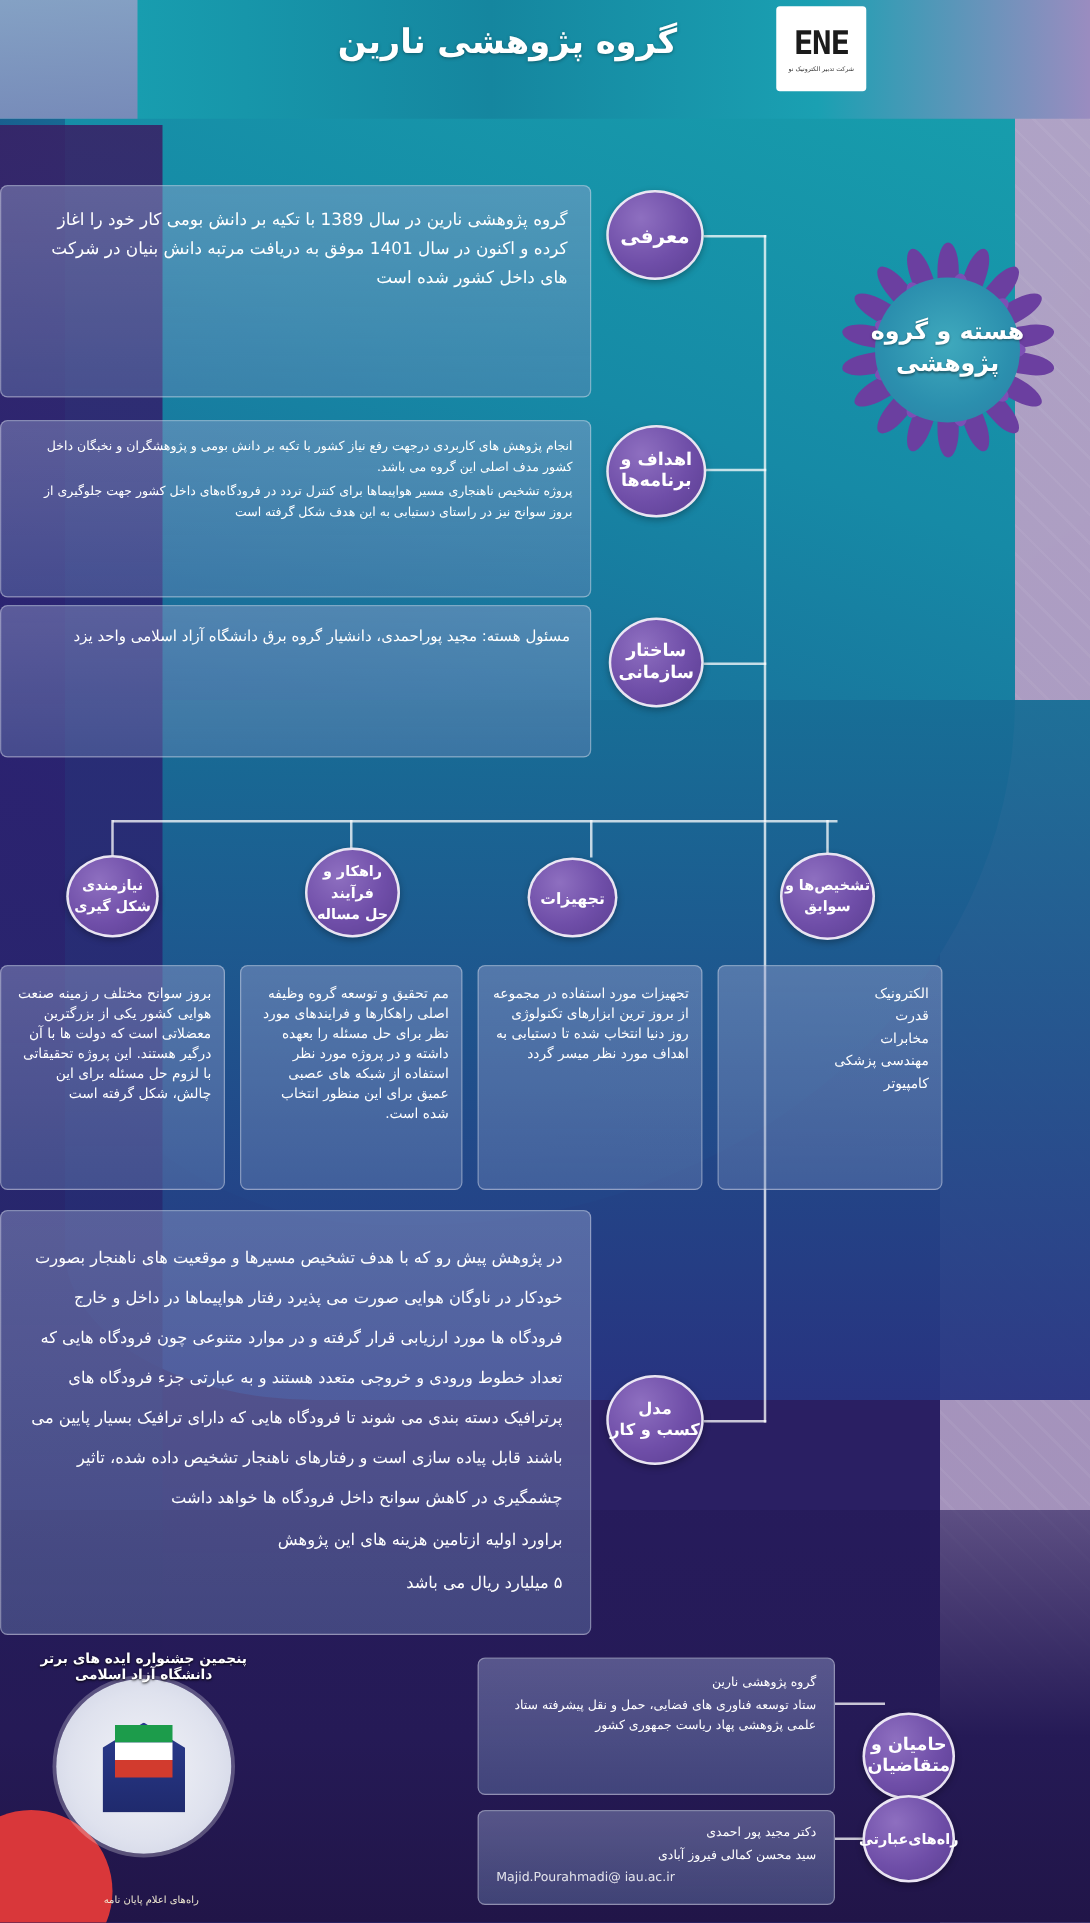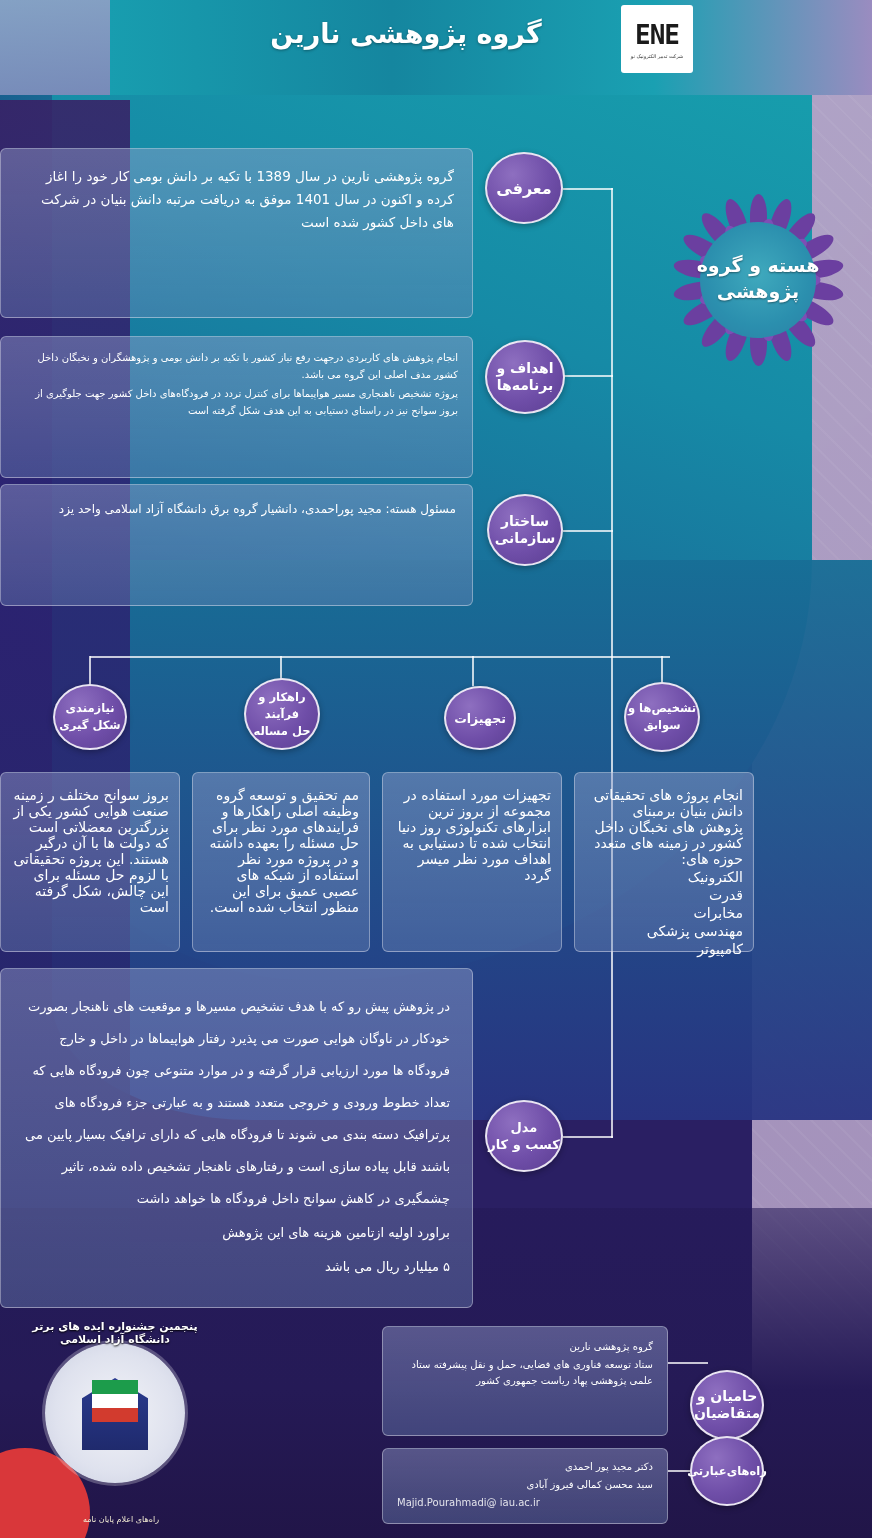--- a/index.html
+++ b/index.html
@@ -101,21 +101,21 @@
     box-sizing:border-box;
   }
   
   .panel{
     position:absolute;border-radius:6px;
     background:linear-gradient(180deg, rgba(150,160,205,.45) 0%, rgba(110,135,185,.40) 100%);
     border:1px solid rgba(255,255,255,.35);
     color:#ffffff;box-sizing:border-box;
     text-align:right;
   }
-  .panel.small{font-size:14px;line-height:16px;padding:14px 10px;}
+  .panel.small{font-size:11px;line-height:16px;padding:14px 10px;}
   .panel p{margin:0 0 2px 0;}
   
   .line{position:absolute;background:rgba(255,255,255,.75);}
   
   .az-logo{position:absolute;left:20px;bottom:30px;width:190px;height:190px;}
   .az-ring{
     position:absolute;inset:0;border-radius:50%;
     background:conic-gradient(from 0deg,#2b2f8a,#3b2f8f,#2b2f8a);
     opacity:.0;
   }
@@ -246,33 +246,32 @@
 
 <div class="pill" style="left:244px;top:678px;width:76px;height:72px;font-size:11.5px;flex-direction:column;">
   <span>راهکار و</span>
   <span>فرآیند</span>
   <span>حل مساله</span>
 </div>
 <div class="panel small" style="left:192px;top:772px;width:178px;height:180px;">
   <p>مم تحقیق و توسعه گروه وظیفه اصلی راهکارها و فرایندهای مورد نظر برای حل مسئله را بعهده داشته و در پروژه مورد نظر استفاده از شبکه های عصبی عمیق برای این منظور انتخاب شده است.</p>
 </div>
 
-<div class="pill" style="left:444px;top:686px;width:72px;height:64px;font-size:12.5px;">
+<div class="pill" style="left:422px;top:686px;width:72px;height:64px;font-size:12.5px;">
   <span>تجهیزات</span>
 </div>
 <div class="panel small" style="left:382px;top:772px;width:180px;height:180px;">
   <p>تجهیزات مورد استفاده در مجموعه از بروز ترین ابزارهای تکنولوژی روز دنیا انتخاب شده تا دستیابی به اهداف مورد نظر میسر گردد</p>
 </div>
 
 <div class="pill" style="left:624px;top:682px;width:76px;height:70px;font-size:11.5px;flex-direction:column;">
   <span>تشخیص‌ها و</span>
   <span>سوابق</span>
 </div>
 <div class="panel small" style="left:574px;top:772px;width:180px;height:180px;">
-  <p>انجام پروژه های تحقیقاتی دانش بنیان برمبنای پژوهش های نخبگان داخل کشور در زمینه های متعدد حوزه های:</p>
   <p>الکترونیک</p>
   <p>قدرت</p>
   <p>مخابرات</p>
   <p>مهندسی پزشکی</p>
   <p>کامپیوتر</p>
 </div>
 
 <div class="pill" style="left:485px;top:1100px;width:78px;height:72px;font-size:13px;flex-direction:column;">
   <span>مدل</span>
   <span>کسب و کار</span>

